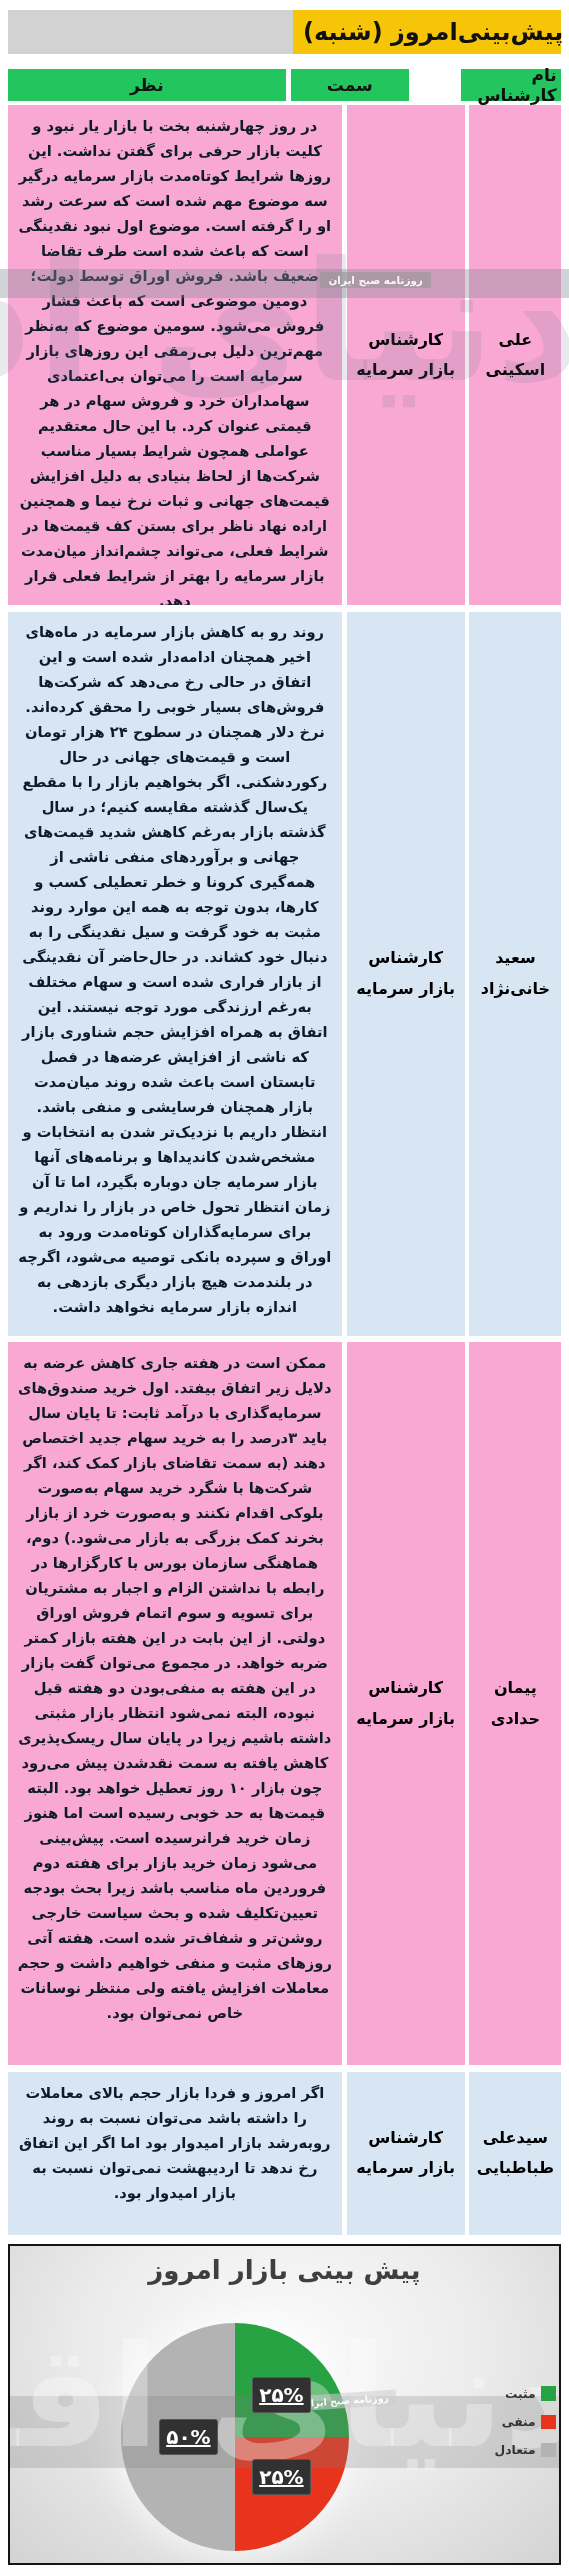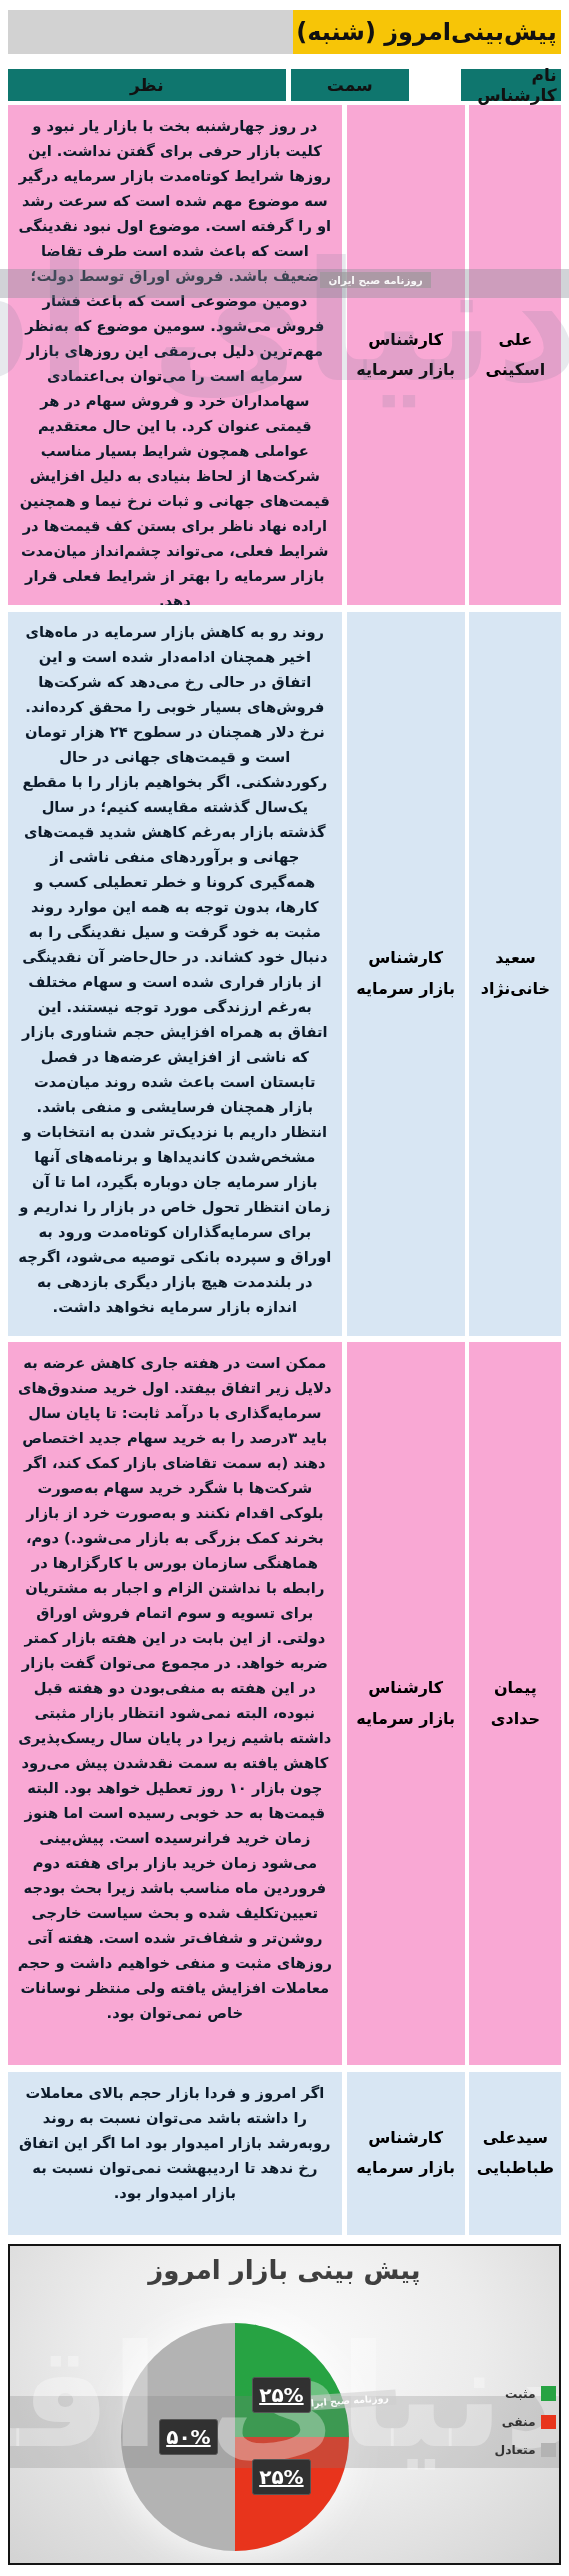--- a/index.html
+++ b/index.html
@@ -15,34 +15,34 @@
   .top-bar{
     position:relative;
     margin:9.5px 7.6px 0 7.6px;
     height:44px;
     background:#d2d2d2;
   }
   .top-bar-yellow{
     position:absolute;top:0;right:0;
     width:268px;height:44px;
     background:#f7c507;
-    display:flex;align-items:center;justify-content:center;
+    display:flex;align-items:center;justify-content:flex-start;
   }
   .top-bar-yellow span{
     direction:rtl;
     font-weight:bold;font-size:24px;color:#111;
     padding-left:9.5px;padding-right:11.4px;white-space:nowrap;
   }
   
   .thead{
     display:flex;direction:rtl;gap:4.7px;
     margin:15px 7.6px 0 7.6px;height:32px;
   }
   .th{
-    background:#0f766e;color:#111;font-weight:bold;font-size:17px;
+    background:#22c55e;color:#111;font-weight:bold;font-size:17px;
     display:flex;align-items:center;justify-content:center;direction:rtl;
   }
   .th-name{width:100px;justify-content:flex-start;padding-right:4.7px;box-sizing:border-box;margin-left:48px;}
   .th-pos{width:118px;}
   .th-op{flex:1;}
   
   .tbody{margin:4.7px 7.6px 0 7.6px;}
   .row{display:flex;direction:rtl;gap:4.7px;margin-bottom:6.6px;}
   .row-1{height:500px;}
   .row-2{height:724px;}

